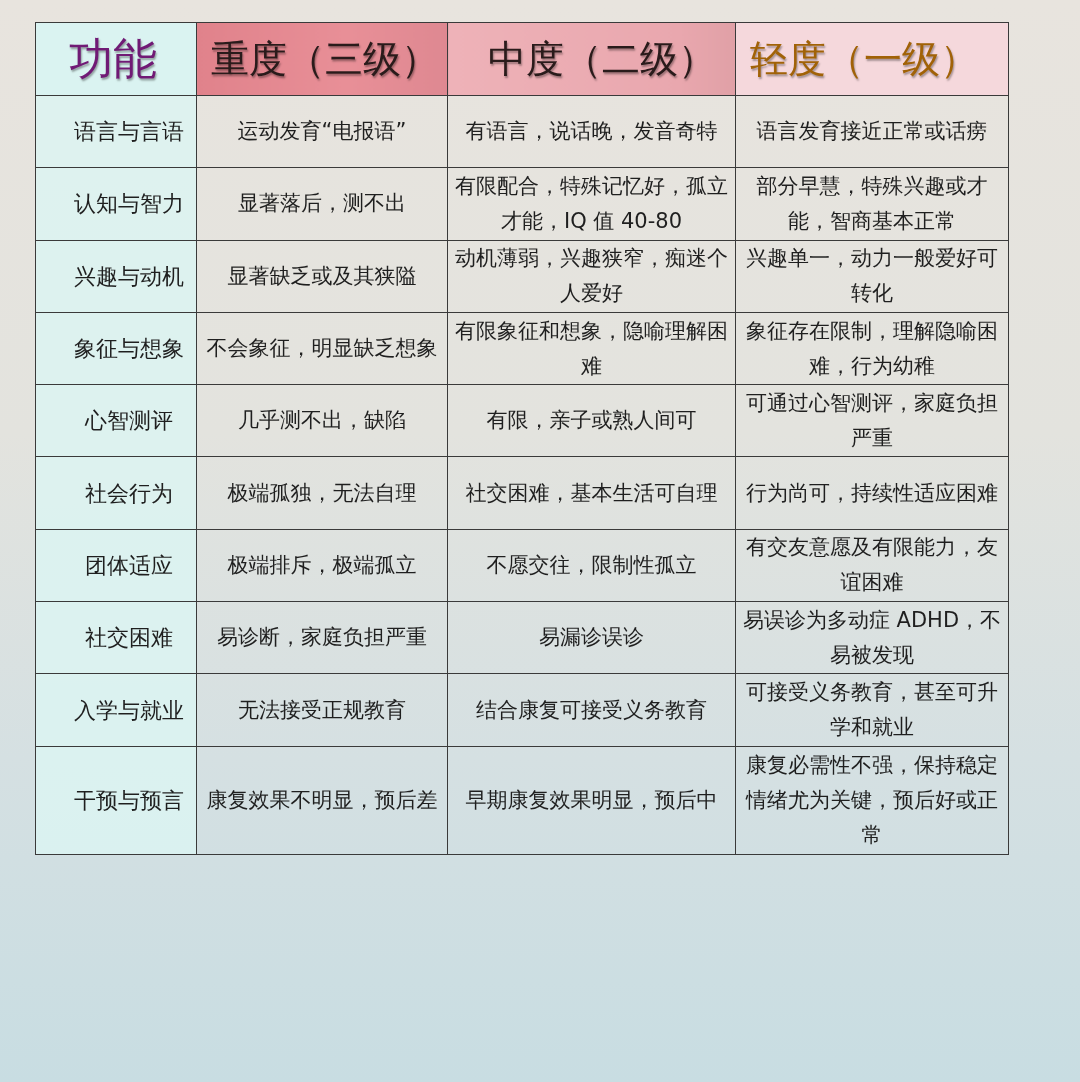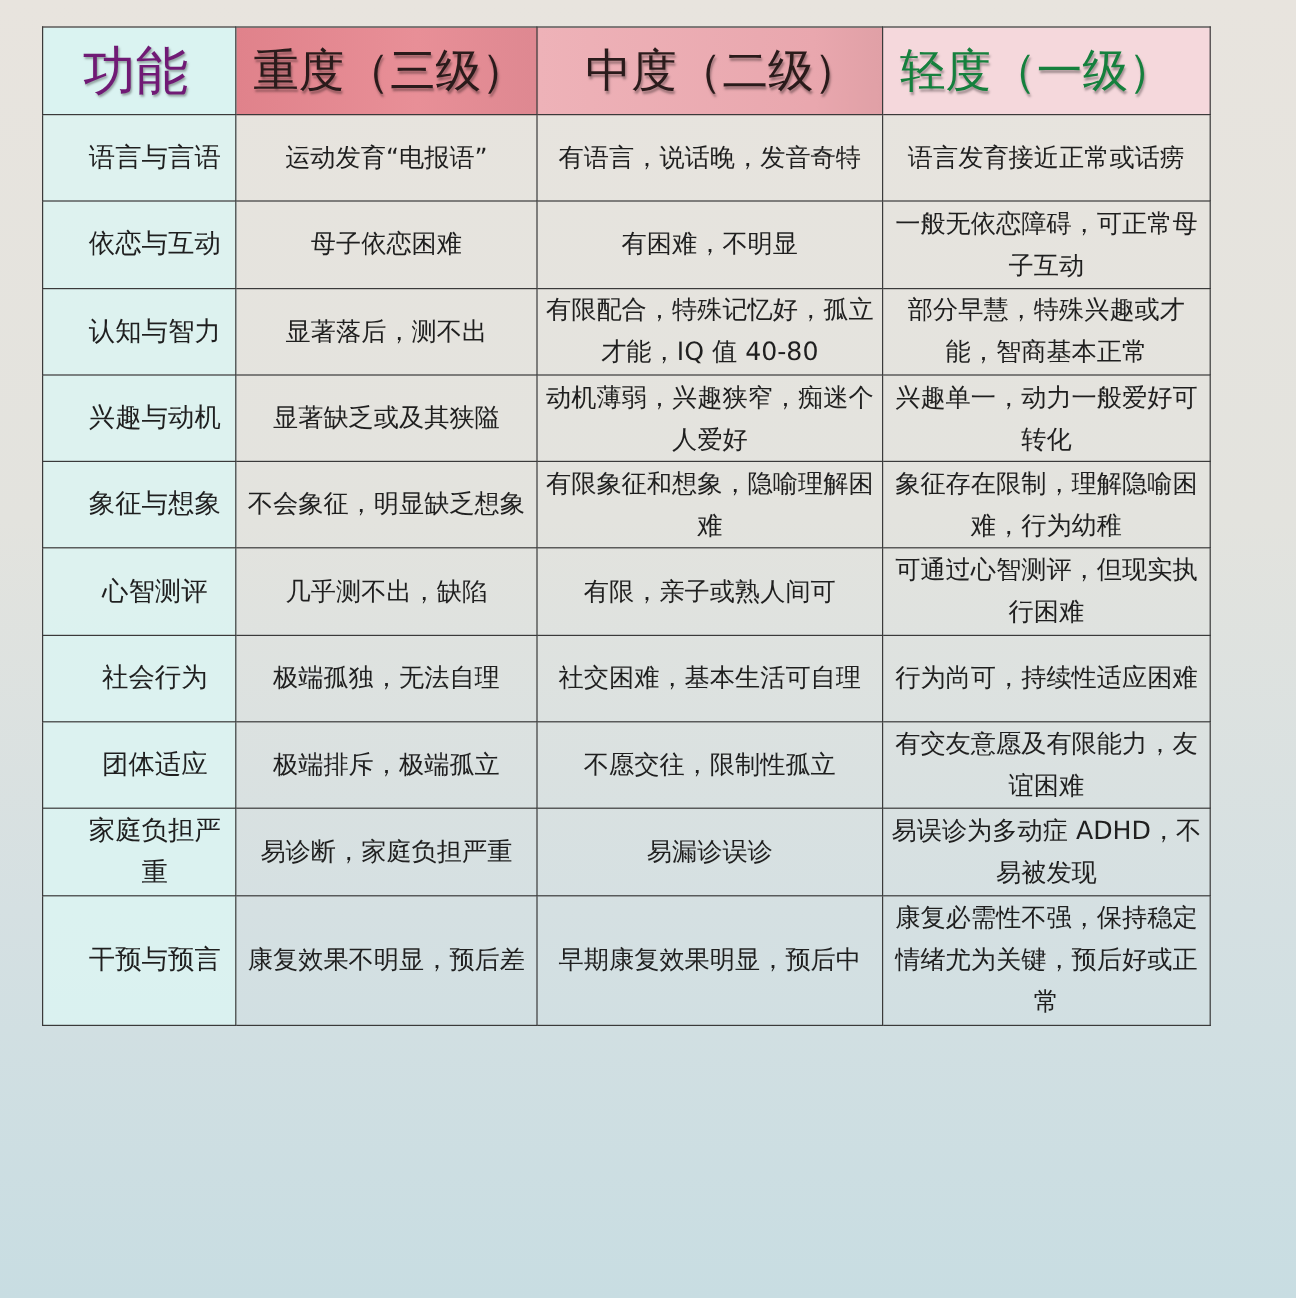--- a/index.html
+++ b/index.html
@@ -60,21 +60,21 @@
       background: linear-gradient(90deg, #e0828b 0%, #e88f97 60%, #de8891 100%);
       color: #2a1b1b;
     }
     .hdr.moderate {
       background: linear-gradient(90deg, #eeb2b8 0%, #e9a7ae 80%, #e0a0a6 100%);
       color: #2a1b1b;
       padding-left: 40px;
     }
     .hdr.mild {
       background: #f5d8dc;
-      color: #15803d;
+      color: #a16207;
     }
     .row td {
       height: 72.3px;
       font-size: 21px;
       line-height: 35px;
     }
     .row.last td {
       height: 108px;
     }
     .row td.func-cell {
@@ -109,26 +109,20 @@
     </tr>
     </tbody>
       <tbody id="rows-body">
         <tr class="row">
     <td class="func-cell"><span class="cell-text">语言与言语</span></td>
     <td class="data-cell"><span class="cell-text">运动发育“电报语”</span></td>
     <td class="data-cell"><span class="cell-text">有语言，说话晚，发音奇特</span></td>
     <td class="data-cell"><span class="cell-text">语言发育接近正常或话痨</span></td>
   </tr>
         <tr class="row">
-    <td class="func-cell"><span class="cell-text">依恋与互动</span></td>
-    <td class="data-cell"><span class="cell-text">母子依恋困难</span></td>
-    <td class="data-cell"><span class="cell-text">有困难，不明显</span></td>
-    <td class="data-cell"><span class="cell-text">一般无依恋障碍，可正常母子互动</span></td>
-  </tr>
-        <tr class="row">
     <td class="func-cell"><span class="cell-text">认知与智力</span></td>
     <td class="data-cell"><span class="cell-text">显著落后，测不出</span></td>
     <td class="data-cell"><span class="cell-text">有限配合，特殊记忆好，孤立才能，IQ 值 40-80</span></td>
     <td class="data-cell"><span class="cell-text">部分早慧，特殊兴趣或才能，智商基本正常</span></td>
   </tr>
         <tr class="row">
     <td class="func-cell"><span class="cell-text">兴趣与动机</span></td>
     <td class="data-cell"><span class="cell-text">显著缺乏或及其狭隘</span></td>
     <td class="data-cell"><span class="cell-text">动机薄弱，兴趣狭窄，痴迷个人爱好</span></td>
     <td class="data-cell"><span class="cell-text">兴趣单一，动力一般爱好可转化</span></td>
@@ -136,39 +130,45 @@
         <tr class="row">
     <td class="func-cell"><span class="cell-text">象征与想象</span></td>
     <td class="data-cell"><span class="cell-text">不会象征，明显缺乏想象</span></td>
     <td class="data-cell"><span class="cell-text">有限象征和想象，隐喻理解困难</span></td>
     <td class="data-cell"><span class="cell-text">象征存在限制，理解隐喻困难，行为幼稚</span></td>
   </tr>
         <tr class="row">
     <td class="func-cell"><span class="cell-text">心智测评</span></td>
     <td class="data-cell"><span class="cell-text">几乎测不出，缺陷</span></td>
     <td class="data-cell"><span class="cell-text">有限，亲子或熟人间可</span></td>
-    <td class="data-cell"><span class="cell-text">可通过心智测评，但现实执行困难</span></td>
+    <td class="data-cell"><span class="cell-text">可通过心智测评，家庭负担严重</span></td>
   </tr>
         <tr class="row">
     <td class="func-cell"><span class="cell-text">社会行为</span></td>
     <td class="data-cell"><span class="cell-text">极端孤独，无法自理</span></td>
     <td class="data-cell"><span class="cell-text">社交困难，基本生活可自理</span></td>
     <td class="data-cell"><span class="cell-text">行为尚可，持续性适应困难</span></td>
   </tr>
         <tr class="row">
     <td class="func-cell"><span class="cell-text">团体适应</span></td>
     <td class="data-cell"><span class="cell-text">极端排斥，极端孤立</span></td>
     <td class="data-cell"><span class="cell-text">不愿交往，限制性孤立</span></td>
     <td class="data-cell"><span class="cell-text">有交友意愿及有限能力，友谊困难</span></td>
   </tr>
         <tr class="row">
-    <td class="func-cell"><span class="cell-text">家庭负担严重</span></td>
+    <td class="func-cell"><span class="cell-text">社交困难</span></td>
     <td class="data-cell"><span class="cell-text">易诊断，家庭负担严重</span></td>
     <td class="data-cell"><span class="cell-text">易漏诊误诊</span></td>
     <td class="data-cell"><span class="cell-text">易误诊为多动症 ADHD，不易被发现</span></td>
+  </tr>
+        <tr class="row">
+    <td class="func-cell"><span class="cell-text">入学与就业</span></td>
+    <td class="data-cell"><span class="cell-text">无法接受正规教育</span></td>
+    <td class="data-cell"><span class="cell-text">结合康复可接受义务教育</span></td>
+    <td class="data-cell"><span class="cell-text">可接受义务教育，甚至可升学和就业</span></td>
   </tr>
         <tr class="row last">
     <td class="func-cell"><span class="cell-text">干预与预言</span></td>
     <td class="data-cell"><span class="cell-text">康复效果不明显，预后差</span></td>
     <td class="data-cell"><span class="cell-text">早期康复效果明显，预后中</span></td>
     <td class="data-cell"><span class="cell-text">康复必需性不强，保持稳定情绪尤为关键，预后好或正常</span></td>
   </tr>
       </tbody>
   </table>
 </div>

